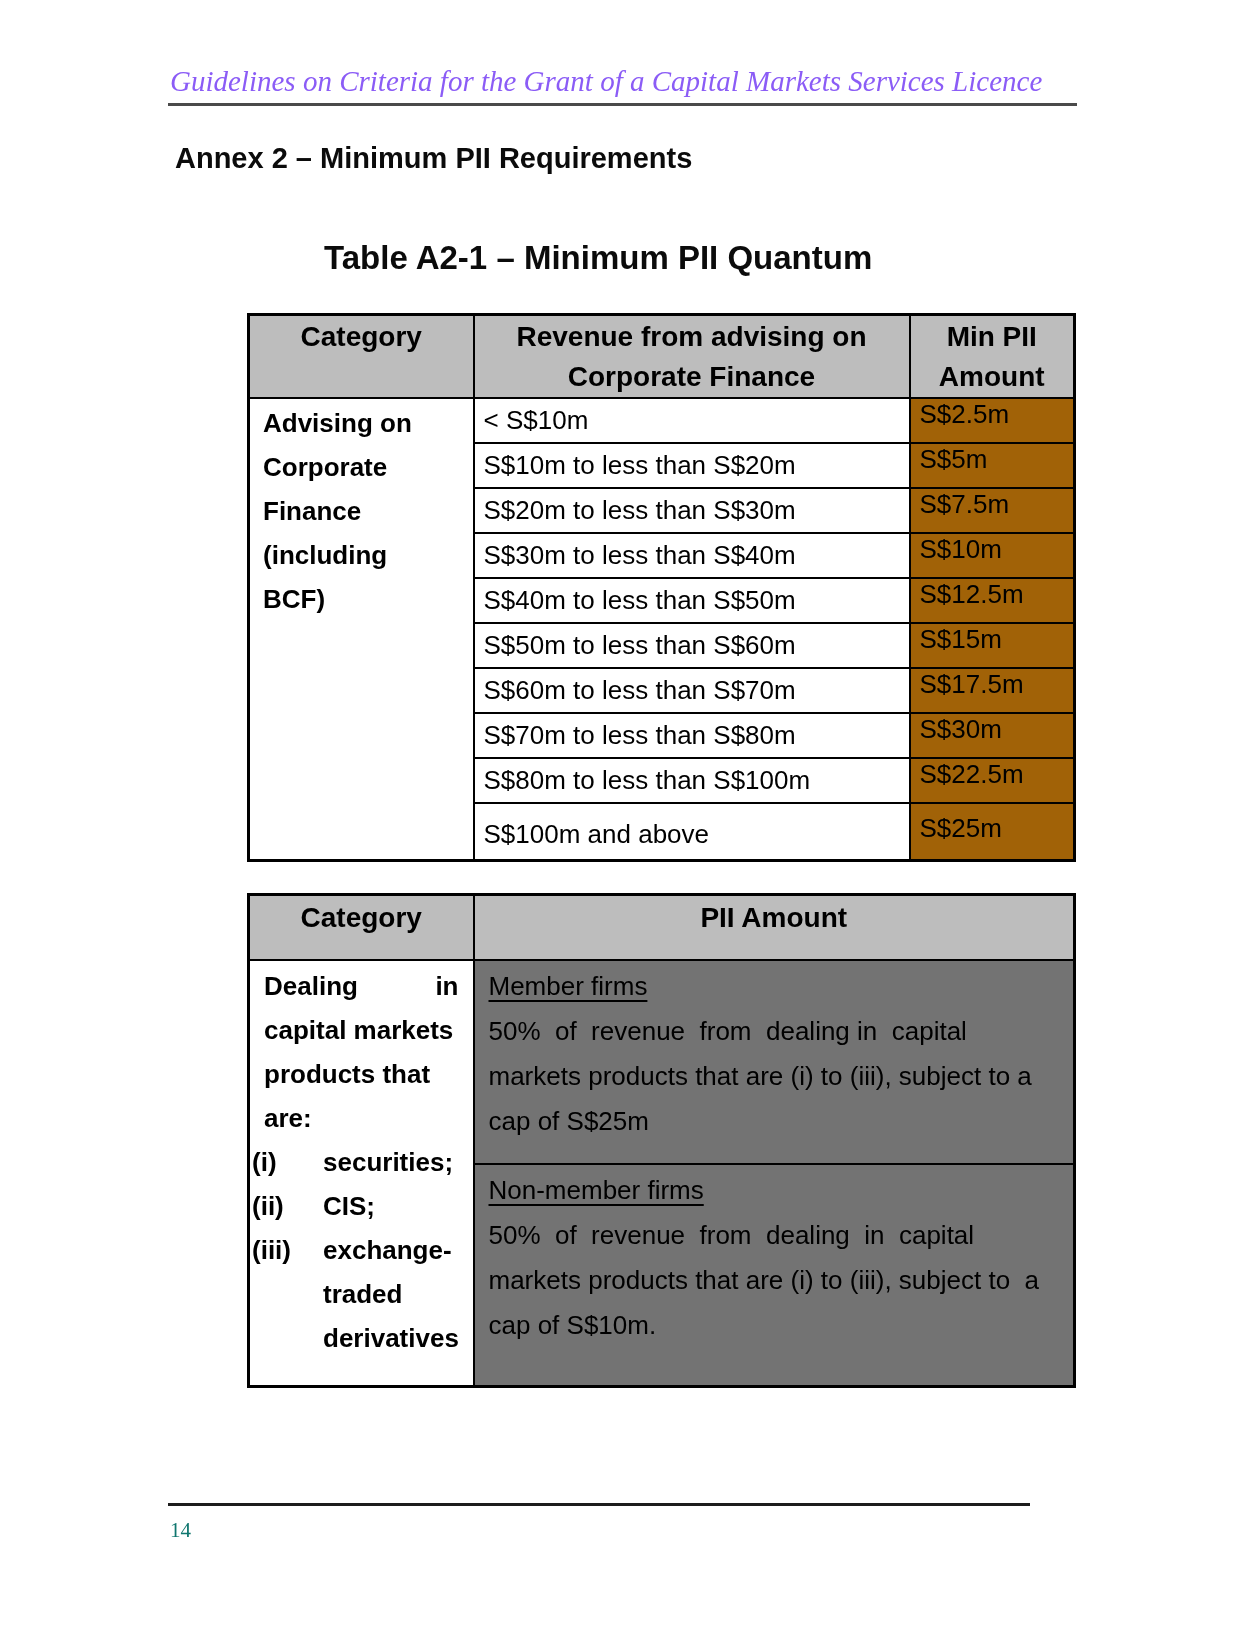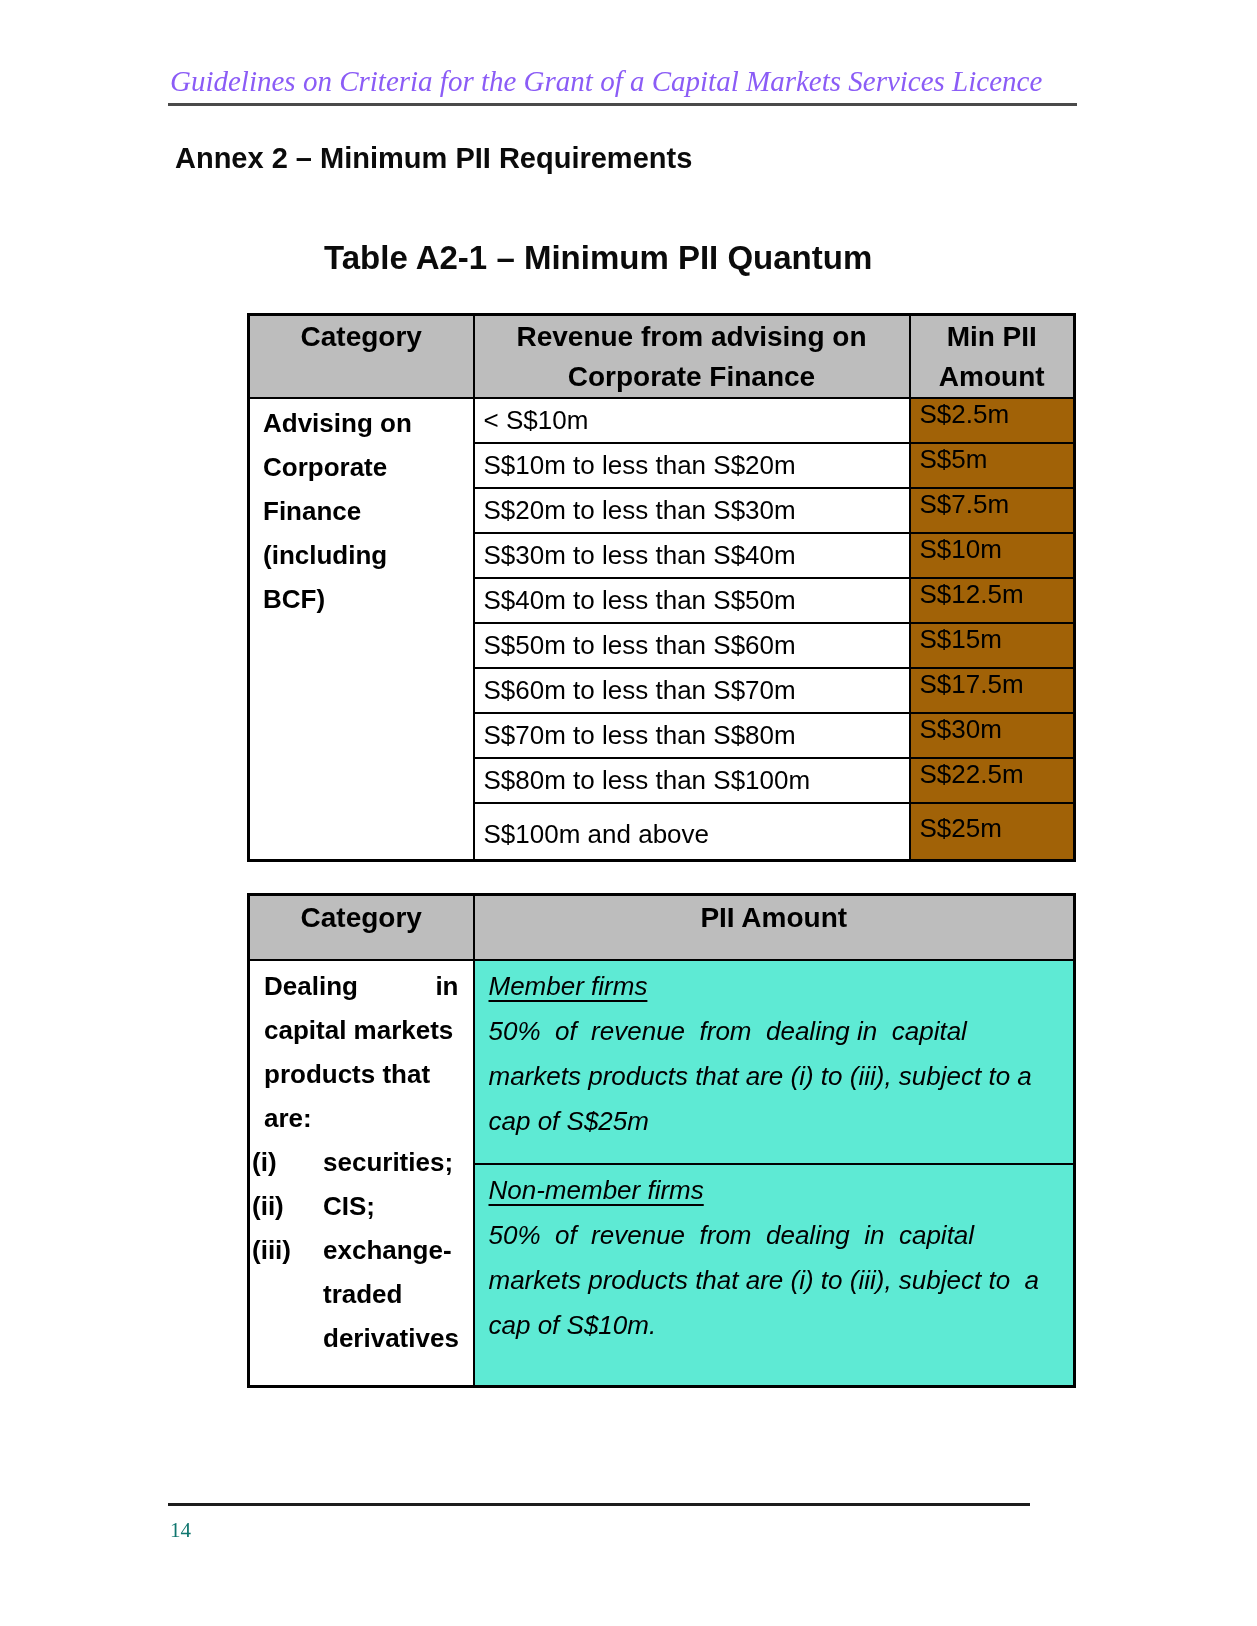--- a/index.html
+++ b/index.html
@@ -39,21 +39,21 @@
   #table2 th .hline{line-height:34px;}
   #table2 tr.r-member{height:204px;}
   #table2 tr.r-nonmember{height:223px;}
 
   td.cat2{vertical-align:top;padding:3px 14px 0 14px;font-weight:bold;font-size:26px;line-height:44px;background:#fff;}
   .spread{text-align:justify;text-align-last:justify;}
   .cat2-item{display:flex;margin-left:-12px;}
   .cat2-marker{width:71px;flex-shrink:0;}
   .cat2-itext{flex:1;}
 
-  td.pii{vertical-align:top;padding:3px 16px 12px 14px;font-size:26px;line-height:45px;background:#5eead4;font-style:italic;}
+  td.pii{vertical-align:top;padding:3px 16px 12px 14px;font-size:26px;line-height:45px;background:#737373;}
   .pline{white-space:pre-wrap;}
   .uline{text-decoration:underline;text-decoration-thickness:2px;text-underline-offset:5px;}
 
   
   .footer-rule{position:absolute;left:168px;top:1503px;width:862px;height:3px;background:#1d1d1d;}
   .footer-row{position:absolute;left:170px;top:1512px;width:878px;display:flex;justify-content:space-between;align-items:flex-start;}
   .footer-left{font-size:28px;line-height:36px;color:#111;}
   .footer-page{font-size:21px;line-height:36px;color:#0f766e;}
 </style>
 </head>

